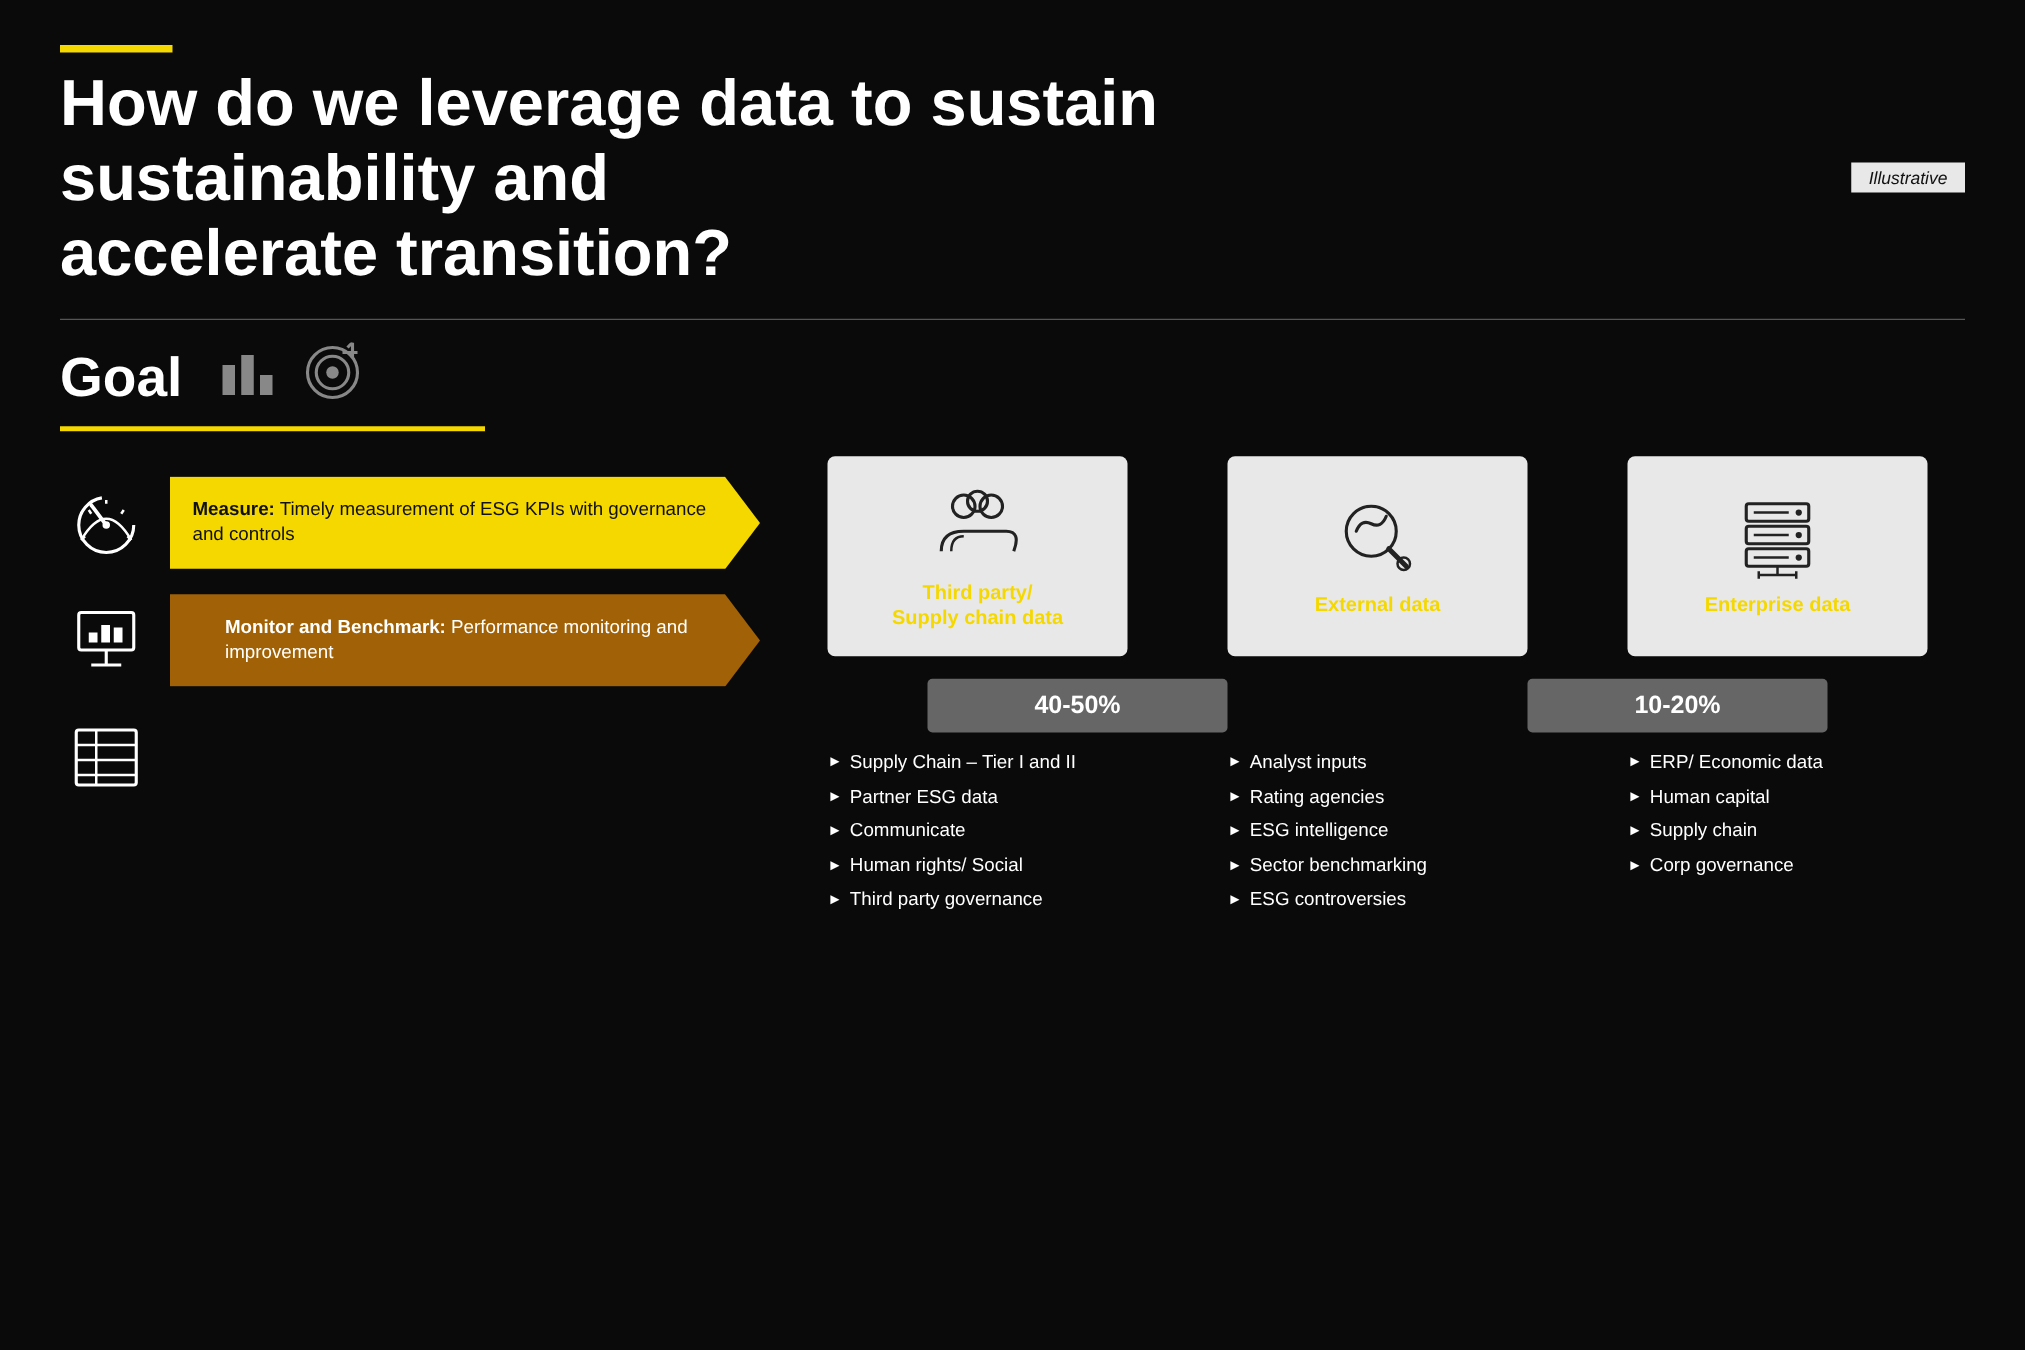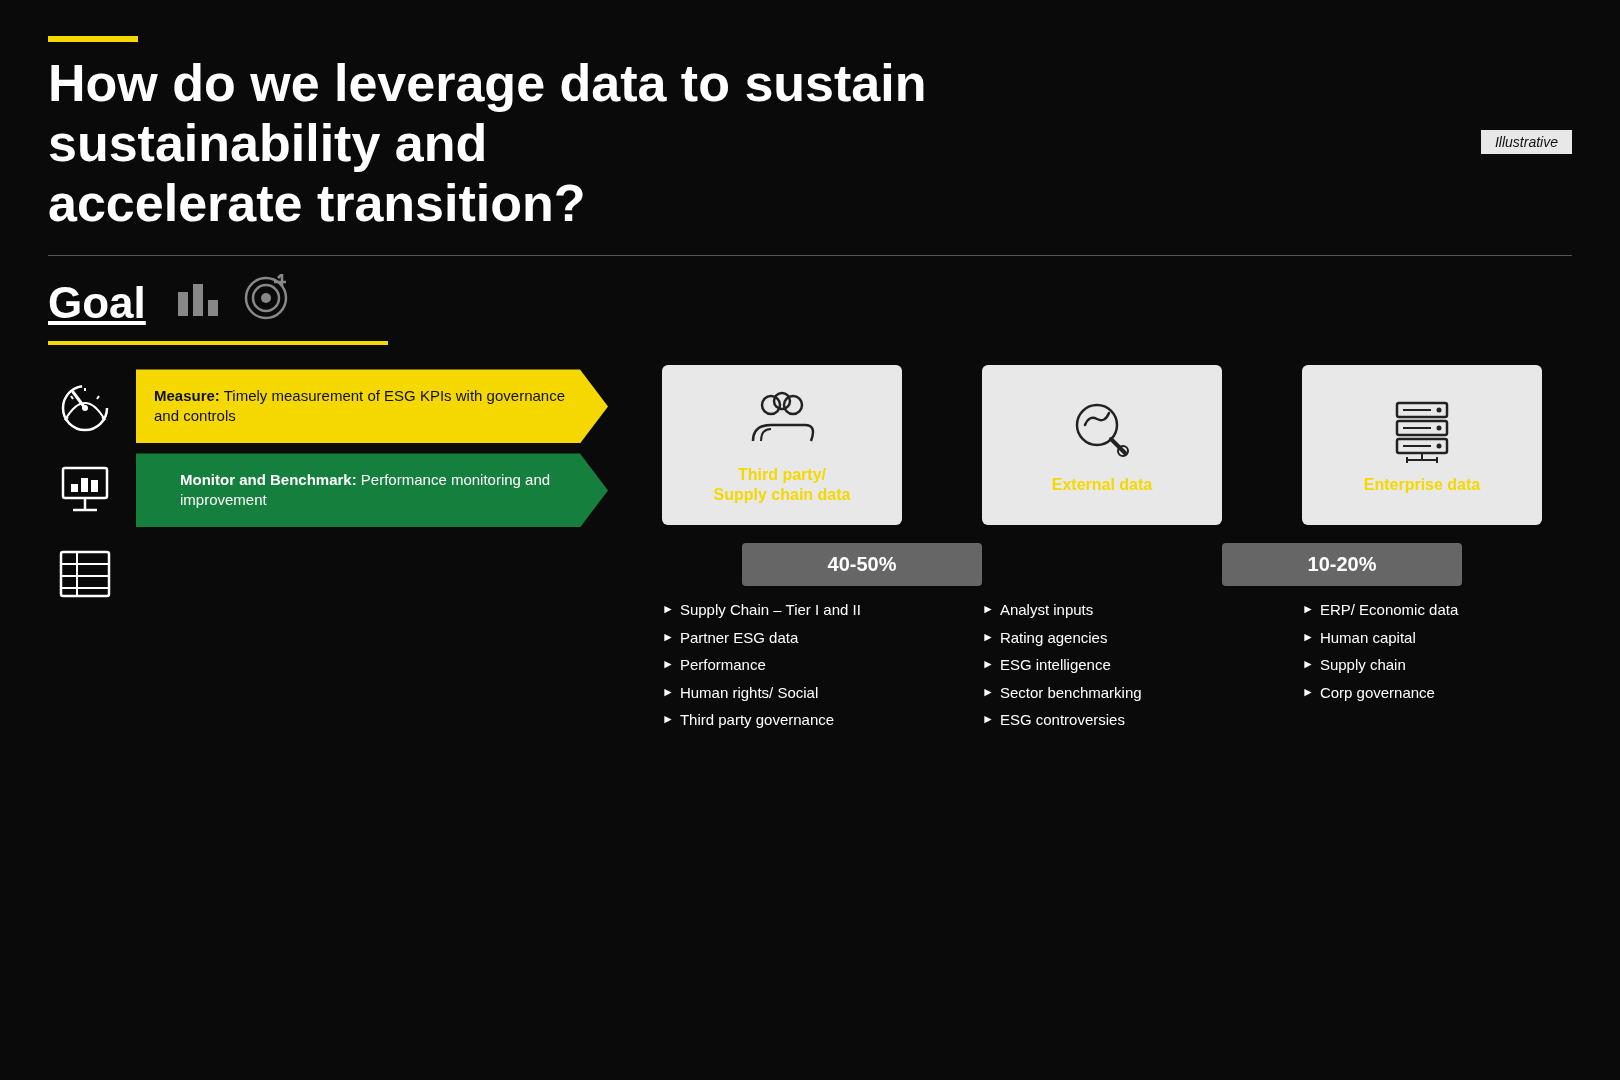--- a/index.html
+++ b/index.html
@@ -53,21 +53,20 @@
       height: 1px;
       background: #555;
       margin: 22px 0 18px 0;
     }
 
     
     .goal-section {
       display: flex;
       align-items: center;
       margin-bottom: 10px;
-      text-decoration: underline;
     }
 
     .goal-label {
       font-size: 44px;
       font-weight: 700;
       color: #ffffff;
       margin-right: 28px;
     }
 
     .goal-icon {
@@ -135,21 +134,21 @@
       font-size: 15px;
       line-height: 1.35;
       color: #ffffff;
       position: relative;
       width: 100%;
       clip-path: polygon(0 0, calc(100% - 28px) 0, 100% 50%, calc(100% - 28px) 100%, 0 100%);
       min-height: 74px;
     }
 
     .arrow-yellow { background: #f5d800; color: #111; }
-    .arrow-gray-mid { background: #15803d; color: #fff; padding-left: 44px; }
+    .arrow-gray-mid { background: #a16207; color: #fff; padding-left: 44px; }
     .arrow-gray-dark { background: #555; color: #fff; }
     .arrow-gray-light { background: #888; color: #fff; }
 
     
     .right-column {
       flex: 1;
       display: flex;
       flex-direction: column;
       padding-left: 24px;
     }
@@ -240,22 +239,22 @@
 
     
     .icon-svg {
       width: 60px;
       height: 60px;
     }
 
     .goal-rows-wrapper {
       display: flex;
       flex-direction: column;
-      gap: 10px;
-      margin-top: 4px;
+      gap: 20px;
+      margin-top: 16px;
     }
 
     .text-bold { font-weight: 700; }
   </style>
 </head>
 <body>
 
 <div class="page-wrapper">
 
   <div class="header-accent"></div>
@@ -423,21 +422,21 @@
           <div class="data-list-item">
             <span class="bullet-arrow">►</span>
             <span>Supply Chain – Tier I and II</span>
           </div>
           <div class="data-list-item">
             <span class="bullet-arrow">►</span>
             <span>Partner ESG data</span>
           </div>
           <div class="data-list-item">
             <span class="bullet-arrow">►</span>
-            <span>Performance</span>
+            <span>Communicate</span>
           </div>
           <div class="data-list-item">
             <span class="bullet-arrow">►</span>
             <span>Human rights/ Social</span>
           </div>
           <div class="data-list-item">
             <span class="bullet-arrow">►</span>
             <span>Third party governance</span>
           </div>
         </div>

